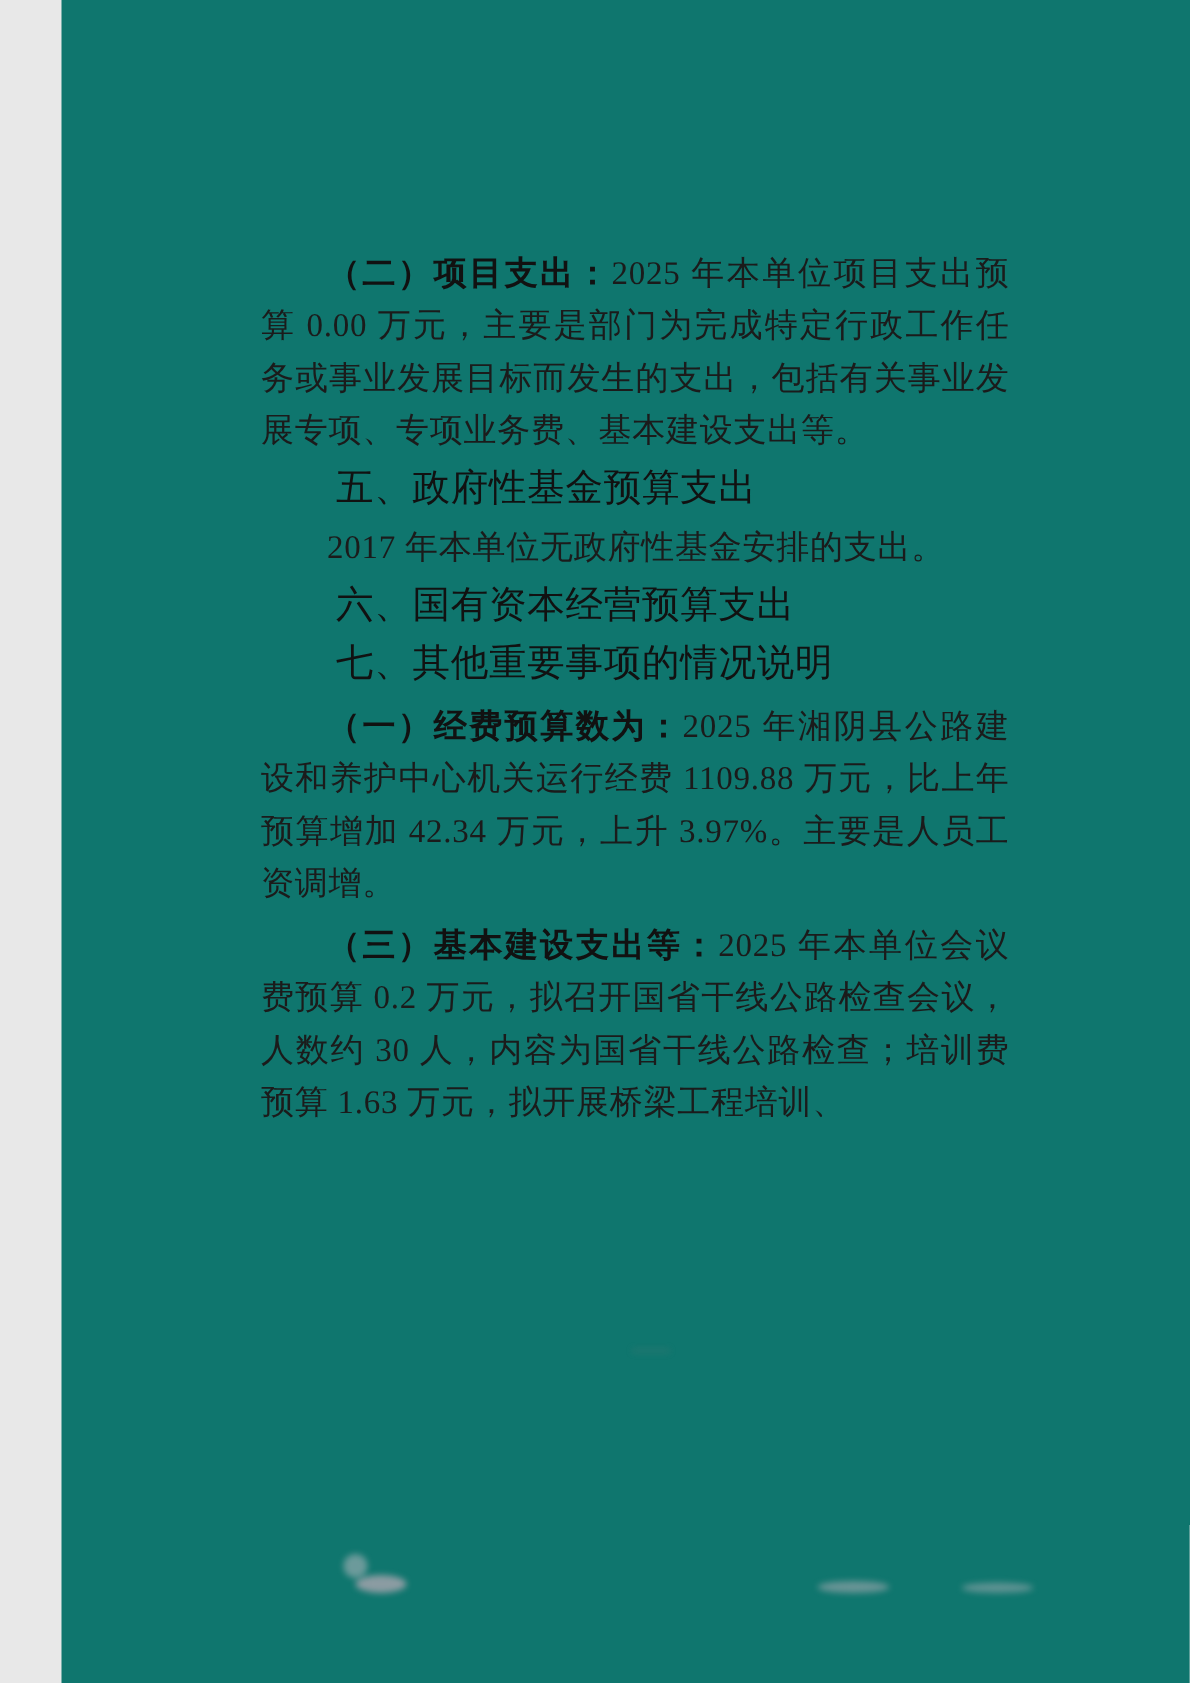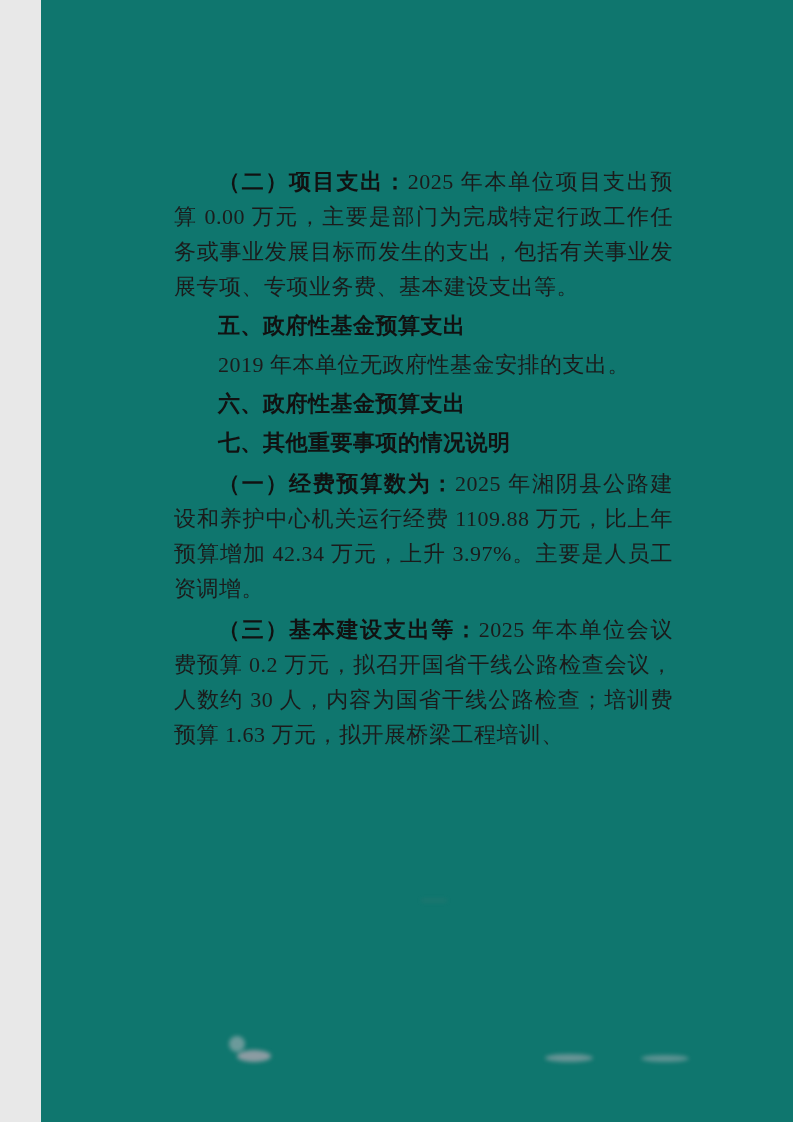--- a/index.html
+++ b/index.html
@@ -25,22 +25,22 @@
   }
   p.para {
     margin: 0;
     text-indent: 2em;
   }
   p.para.lead-para { margin-top: 6px; }
   p.heading {
     margin: 4px 0;
     text-indent: 2em;
     font-family: "Liberation Sans", "DejaVu Sans", sans-serif;
-    font-weight: bold;
-    font-size: 22px;
+    font-weight: normal;
+    font-size: 25px;
     color: #111111;
   }
   .lead {
     font-family: "Liberation Sans", "DejaVu Sans", sans-serif;
     font-weight: bold;
     color: #111111;
   }
   
   .smudge {
     position: absolute;
@@ -54,22 +54,22 @@
   #smudge-4 { left: 600px; top: 1055px; width: 48px; height: 7px;  background: rgba(240,200,214,0.35); }
   #speck-1  { left: 380px; top: 899px;  width: 26px; height: 3px;  background: rgba(120,120,120,0.18); border-radius: 2px; }
 </style>
 </head>
 <body>
 
 <div id="page">
   <main id="doc-body">
       <p class="para lead-para"><span class="lead">（二）项目支出：</span><span>2025 年本单位项目支出预算 0.00 万元，主要是部门为完成特定行政工作任务或事业发展目标而发生的支出，包括有关事业发展专项、专项业务费、基本建设支出等。</span></p>
       <p class="heading">五、政府性基金预算支出</p>
-      <p class="para"><span>2019 年本单位无政府性基金安排的支出。</span></p>
-      <p class="heading">六、政府性基金预算支出</p>
+      <p class="para"><span>2017 年本单位无政府性基金安排的支出。</span></p>
+      <p class="heading">六、国有资本经营预算支出</p>
       <p class="heading">七、其他重要事项的情况说明</p>
       <p class="para lead-para"><span class="lead">（一）经费预算数为：</span><span>2025 年湘阴县公路建设和养护中心机关运行经费 1109.88 万元，比上年预算增加 42.34 万元，上升 3.97%。主要是人员工资调增。</span></p>
       <p class="para lead-para"><span class="lead">（三）基本建设支出等：</span><span>2025 年本单位会议费预算 0.2 万元，拟召开国省干线公路检查会议，人数约 30 人，内容为国省干线公路检查；培训费预算 1.63 万元，拟开展桥梁工程培训、</span></p>
     </main>
 
   <div class="smudge" id="smudge-1"></div>
   <div class="smudge" id="smudge-2"></div>
   <div class="smudge" id="smudge-3"></div>
   <div class="smudge" id="smudge-4"></div>
   <div class="smudge" id="speck-1"></div>

